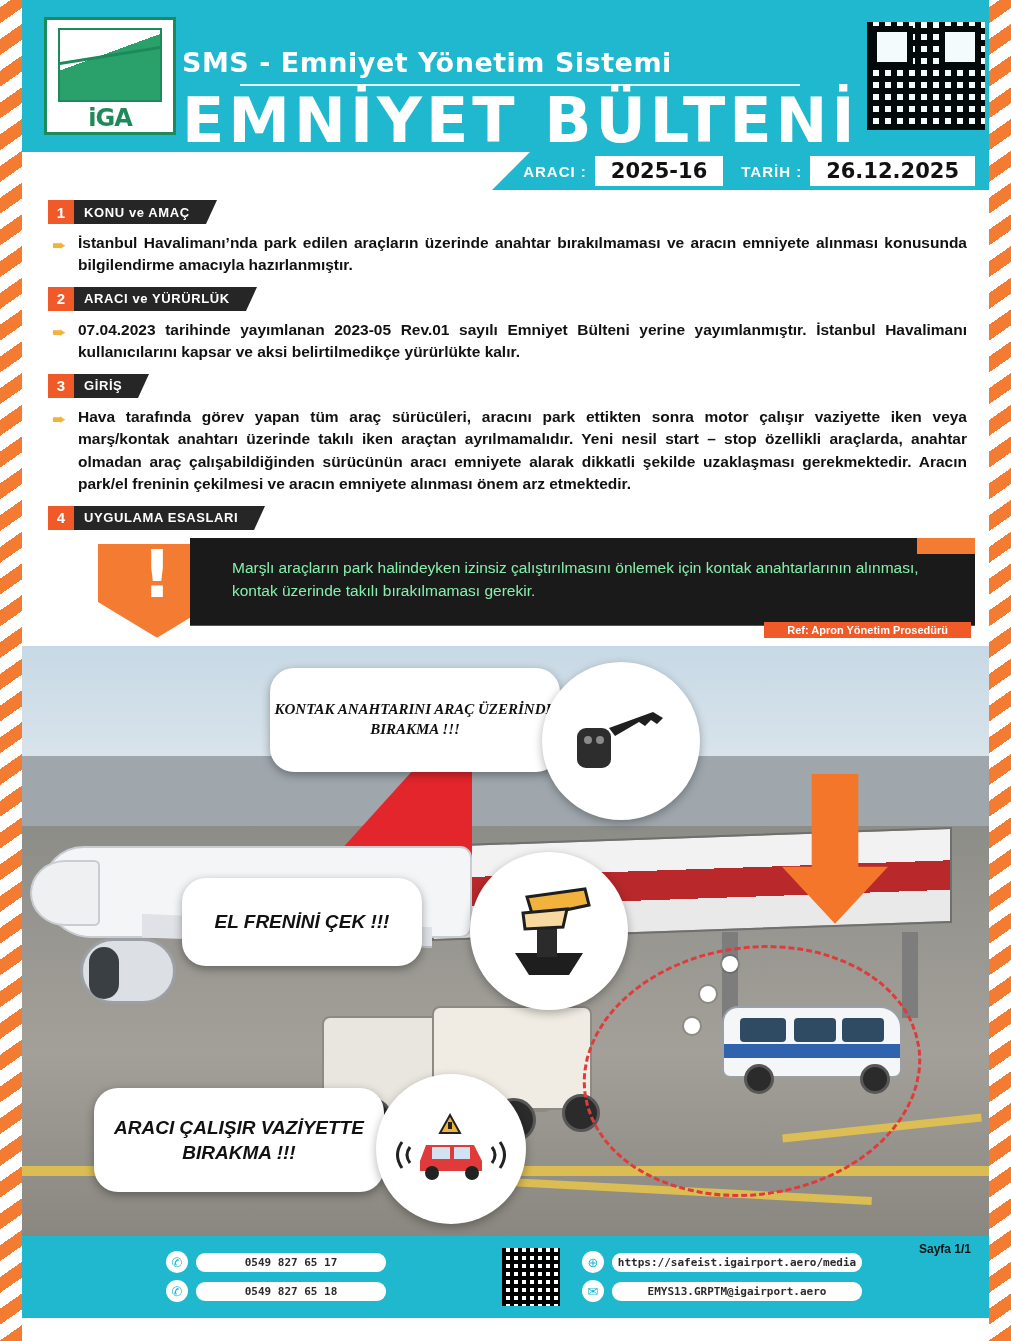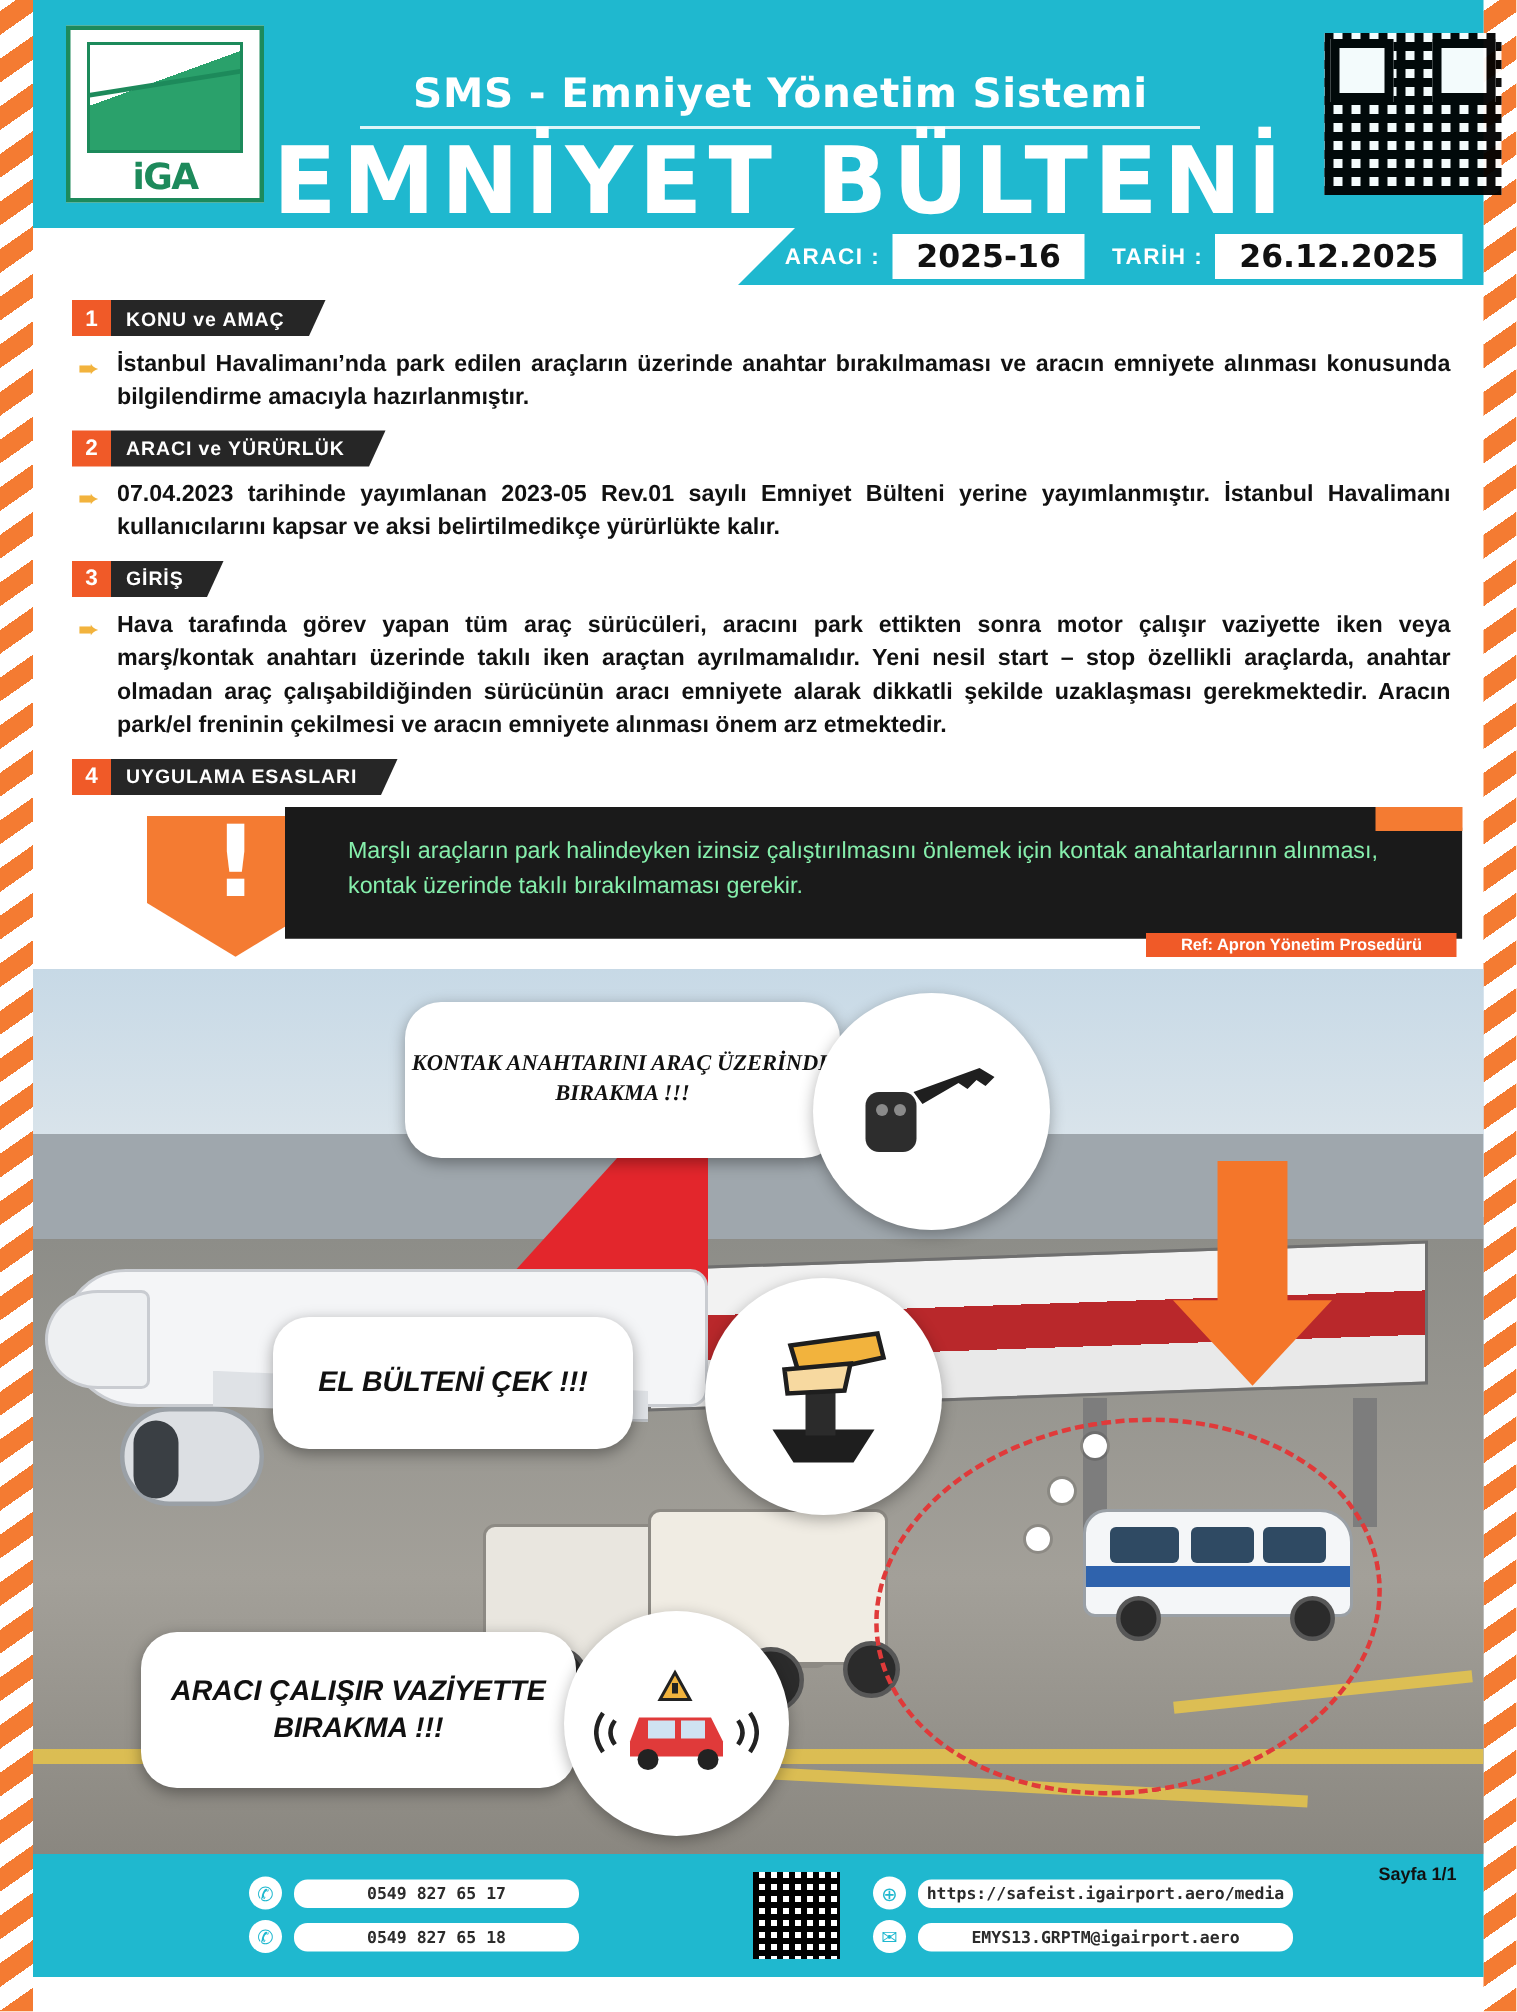--- a/index.html
+++ b/index.html
@@ -82,23 +82,22 @@
   .logo-text {
     font-size: 24px;
     font-weight: bold;
     color: #1d8a5b;
     letter-spacing: -1px;
     margin-top: 2px;
     font-family: "DejaVu Sans", sans-serif;
   }
   .header-titles {
     flex: 1;
-    text-align: center;
     padding-left: 6px;
-    padding-right: 24px;
+    padding-right: 8px;
     margin-top: 48px;
   }
   .hdr-sub {
     color: #ffffff;
     font-size: 27px;
     font-weight: bold;
     letter-spacing: 0.5px;
     font-family: "DejaVu Sans", sans-serif;
     white-space: nowrap;
   }
@@ -640,21 +639,21 @@
       <div class="wheel" style="left:838px; top:418px; width:30px; height:30px;"></div>
 
       <div class="red-path"></div>
       <div class="red-dot" style="left:700px; top:310px;"></div>
       <div class="red-dot" style="left:678px; top:340px;"></div>
       <div class="red-dot" style="left:662px; top:372px;"></div>
 
       <div class="big-arrow"></div>
 
       <div class="bubble b1">KONTAK ANAHTARINI ARAÇ ÜZERİNDE BIRAKMA !!!</div>
-      <div class="bubble b2">EL BÜLTENİ ÇEK !!!</div>
+      <div class="bubble b2">EL FRENİNİ ÇEK !!!</div>
       <div class="bubble b3">ARACI ÇALIŞIR VAZİYETTE BIRAKMA !!!</div>
 
       <div class="circ c1">
         <svg width="100" height="70" viewBox="0 0 100 70" aria-hidden="true">
           <rect x="6" y="22" width="34" height="40" rx="9" fill="#2d2d2d"></rect>
           <circle cx="17" cy="34" r="4" fill="#8a8a8a"></circle>
           <circle cx="29" cy="34" r="4" fill="#8a8a8a"></circle>
           <path d="M38 22 L82 6 L92 12 L86 18 L80 14 L74 20 L68 16 L44 30 Z" fill="#1f1f1f"></path>
         </svg>
       </div>

